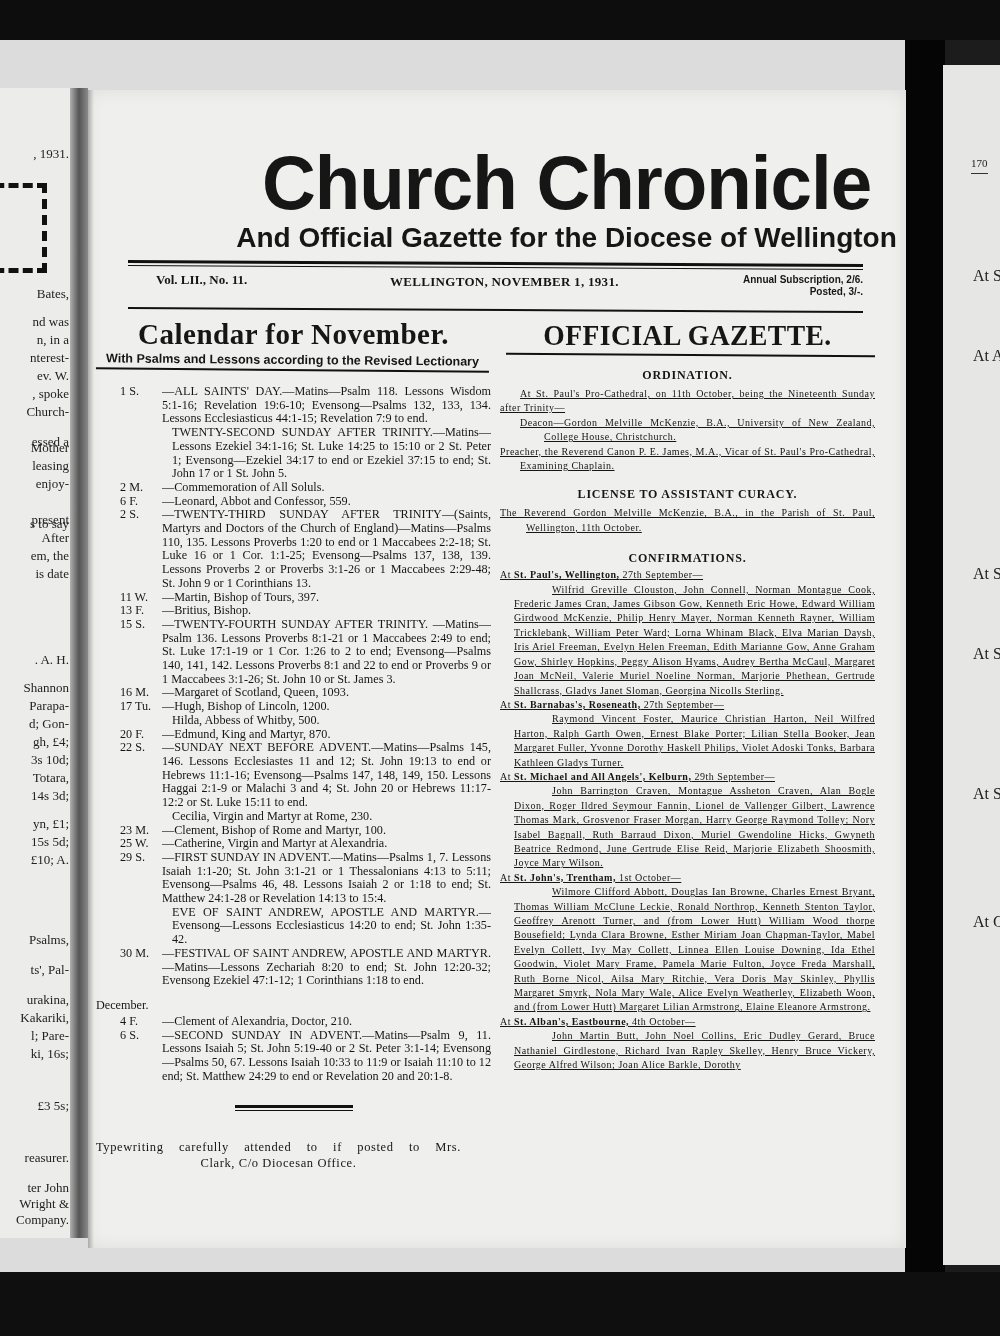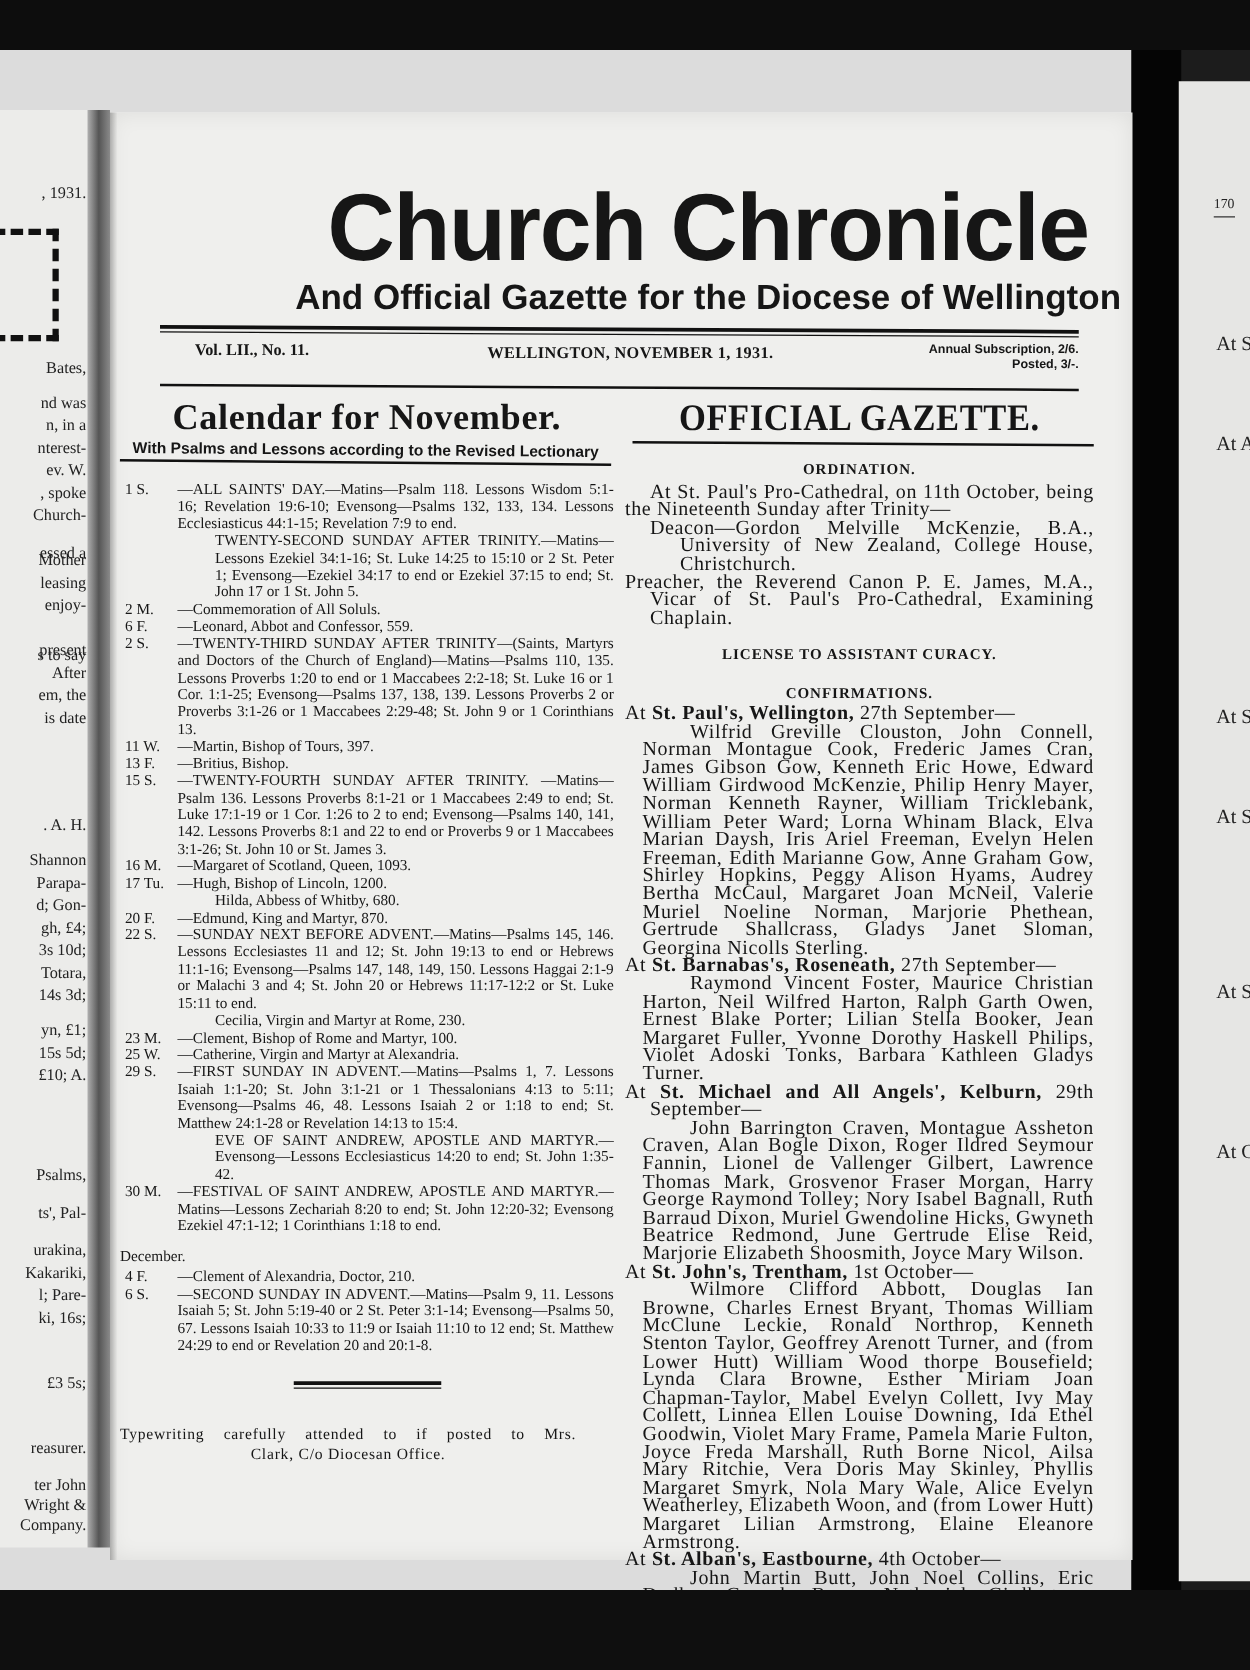--- a/index.html
+++ b/index.html
@@ -53,35 +53,35 @@
   .subscr { position: absolute; right: 0; top: 2px; font-size: 10px; text-align: right; line-height: 12px; font-family: "Liberation Sans", sans-serif; }
   .rule-mid { position: absolute; left: 40px; top: 219px; width: 735px; border-top: 2px solid #111; transform: rotate(0.3deg); }
 
   
   .col-left { position: absolute; left: 8px; top: 228px; width: 395px; }
   .cal-title { text-align: center; font-size: 29px; font-weight: bold; letter-spacing: 0.5px; margin: 0 0 2px 0; }
   .cal-sub { font-family: "Liberation Sans", sans-serif; font-size: 12.5px; font-weight: bold; text-align: center;
     border-bottom: 2px solid #111; padding-bottom: 2px; margin: 0 2px 0 0; transform: rotate(0.5deg); }
   .cal-list { margin-top: 14px; font-size: 12.2px; line-height: 13.7px; }
   .cal-entry { display: flex; }
-  .cal-day { width: 42px; flex: 0 0 42px; text-align: left; padding-left: 4px; white-space: nowrap; }
+  .cal-day { width: 42px; flex: 0 0 42px; text-align: left; padding-left: 4px; white-space: nowrap; margin-left: 20px; }
   .cal-text { flex: 1; text-align: justify; padding-left: 0; }
   .cal-extra { padding-left: 76px; display: block; text-align: justify; }
   .dec-head { margin-top: 10px; font-size: 12.2px; }
   .cal-rule { margin: 22px auto 0 auto; width: 118px; border-top: 3px solid #111; border-bottom: 1px solid #111; height: 2px; }
   .typewriting { margin-top: 28px; font-size: 12.5px; line-height: 16px; text-align: center; letter-spacing: 0.6px; padding: 0 30px 0 0; }
   .typewriting .l1 { display: block; text-align: justify; text-align-last: justify; }
 
   
   .col-right { position: absolute; left: 412px; top: 228px; width: 375px; }
   .og-title { font-family: "Liberation Serif", serif; font-size: 30px; font-weight: bold; text-align: center;
     letter-spacing: 0.5px; transform: scaleX(0.92); margin: 0 0 2px 0; }
   .og-rule { border-top: 2px solid #111; margin: 0 0 0 6px; transform: rotate(0.4deg); }
   .section-h { text-align: center; font-size: 12px; font-weight: bold; letter-spacing: 0.8px; margin: 12px 0 4px 0; }
-  .gz { font-size: 16px; line-height: 14.4px; letter-spacing: 0.5px; text-align: justify; }
+  .gz { font-size: 10px; line-height: 14.4px; letter-spacing: 0.5px; text-align: justify; text-decoration: underline; }
   .gz p { margin: 0; }
   .hang2 { padding-left: 34px; text-indent: -12px; }
   .para-first { text-indent: 20px; }
   .place { font-weight: bold; }
 
   
   .page-edge-shadow { position: absolute; left: 88px; top: 90px; width: 6px; height: 1158px; background: linear-gradient(to right, rgba(0,0,0,0.25), transparent); }
 </style>
 </head>
 <body>
@@ -194,21 +194,21 @@
           <span class="cal-text">—TWENTY-FOURTH SUNDAY AFTER TRINITY. —Matins—Psalm 136. Lessons Proverbs 8:1-21 or 1 Maccabees 2:49 to end; St. Luke 17:1-19 or 1 Cor. 1:26 to 2 to end; Evensong—Psalms 140, 141, 142. Lessons Proverbs 8:1 and 22 to end or Proverbs 9 or 1 Maccabees 3:1-26; St. John 10 or St. James 3.</span>
         </div>
         <div class="cal-entry">
           <span class="cal-day">16 M.</span>
           <span class="cal-text">—Margaret of Scotland, Queen, 1093.</span>
         </div>
         <div class="cal-entry">
           <span class="cal-day">17 Tu.</span>
           <span class="cal-text">—Hugh, Bishop of Lincoln, 1200.</span>
         </div>
-        <span class="cal-extra">Hilda, Abbess of Whitby, 680.</span>
+        <span class="cal-extra">Hilda, Abbess of Whitby, 500.</span>
         <div class="cal-entry">
           <span class="cal-day">20  F.</span>
           <span class="cal-text">—Edmund, King and Martyr, 870.</span>
         </div>
         <div class="cal-entry">
           <span class="cal-day">22  S.</span>
           <span class="cal-text">—SUNDAY NEXT BEFORE ADVENT.—Matins—Psalms 145, 146. Lessons Ecclesiastes 11 and 12; St. John 19:13 to end or Hebrews 11:1-16; Evensong—Psalms 147, 148, 149, 150. Lessons Haggai 2:1-9 or Malachi 3 and 4; St. John 20 or Hebrews 11:17-12:2 or St. Luke 15:11 to end.</span>
         </div>
         <span class="cal-extra">Cecilia, Virgin and Martyr at Rome, 230.</span>
         <div class="cal-entry">
@@ -252,20 +252,23 @@
     <div class="og-rule"></div>
 
     <div class="section-h">ORDINATION.</div>
     <div class="gz">
       <p class="para-first">At St. Paul's Pro-Cathedral, on 11th October, being the Nineteenth Sunday after Trinity—</p>
       <p class="hang2" style="padding-left:44px;text-indent:-24px">Deacon—Gordon Melville McKenzie, B.A., University of New Zealand, College House, Christchurch.</p>
       <p style="padding-left:20px;text-indent:-20px">Preacher, the Reverend Canon P. E. James, M.A., Vicar of St. Paul's Pro-Cathedral, Examining Chaplain.</p>
     </div>
 
     <div class="section-h" style="margin-top:14px">LICENSE TO ASSISTANT CURACY.</div>
+    <div class="gz">
+      <p style="padding-left:26px;text-indent:-26px">The Reverend Gordon Melville McKenzie, B.A., in the Parish of St. Paul, Wellington, 11th October.</p>
+    </div>
 
     <div class="section-h" style="margin-top:16px;margin-bottom:0">CONFIRMATIONS.</div>
     <div class="gz" id="confList">
         <p style="padding-left:20px;text-indent:-20px;margin-top:2px"><span>At </span><span class="place">St. Paul's, Wellington,</span><span> 27th September—</span></p>
         <p style="padding-left:14px;text-indent:38px">Wilfrid Greville Clouston, John Connell, Norman Montague Cook, Frederic James Cran, James Gibson Gow, Kenneth Eric Howe, Edward William Girdwood McKenzie, Philip Henry Mayer, Norman Kenneth Rayner, William Tricklebank, William Peter Ward; Lorna Whinam Black, Elva Marian Daysh, Iris Ariel Freeman, Evelyn Helen Freeman, Edith Marianne Gow, Anne Graham Gow, Shirley Hopkins, Peggy Alison Hyams, Audrey Bertha McCaul, Margaret Joan McNeil, Valerie Muriel Noeline Norman, Marjorie Phethean, Gertrude Shallcrass, Gladys Janet Sloman, Georgina Nicolls Sterling.</p>
         <p style="padding-left:20px;text-indent:-20px;margin-top:0"><span>At </span><span class="place">St. Barnabas's, Roseneath,</span><span> 27th September—</span></p>
         <p style="padding-left:14px;text-indent:38px">Raymond Vincent Foster, Maurice Christian Harton, Neil Wilfred Harton, Ralph Garth Owen, Ernest Blake Porter; Lilian Stella Booker, Jean Margaret Fuller, Yvonne Dorothy Haskell Philips, Violet Adoski Tonks, Barbara Kathleen Gladys Turner.</p>
         <p style="padding-left:20px;text-indent:-20px;margin-top:0"><span>At </span><span class="place">St. Michael and All Angels', Kelburn,</span><span> 29th September—</span></p>
         <p style="padding-left:14px;text-indent:38px">John Barrington Craven, Montague Assheton Craven, Alan Bogle Dixon, Roger Ildred Seymour Fannin, Lionel de Vallenger Gilbert, Lawrence Thomas Mark, Grosvenor Fraser Morgan, Harry George Raymond Tolley; Nory Isabel Bagnall, Ruth Barraud Dixon, Muriel Gwendoline Hicks, Gwyneth Beatrice Redmond, June Gertrude Elise Reid, Marjorie Elizabeth Shoosmith, Joyce Mary Wilson.</p>
         <p style="padding-left:20px;text-indent:-20px;margin-top:0"><span>At </span><span class="place">St. John's, Trentham,</span><span> 1st October—</span></p>

